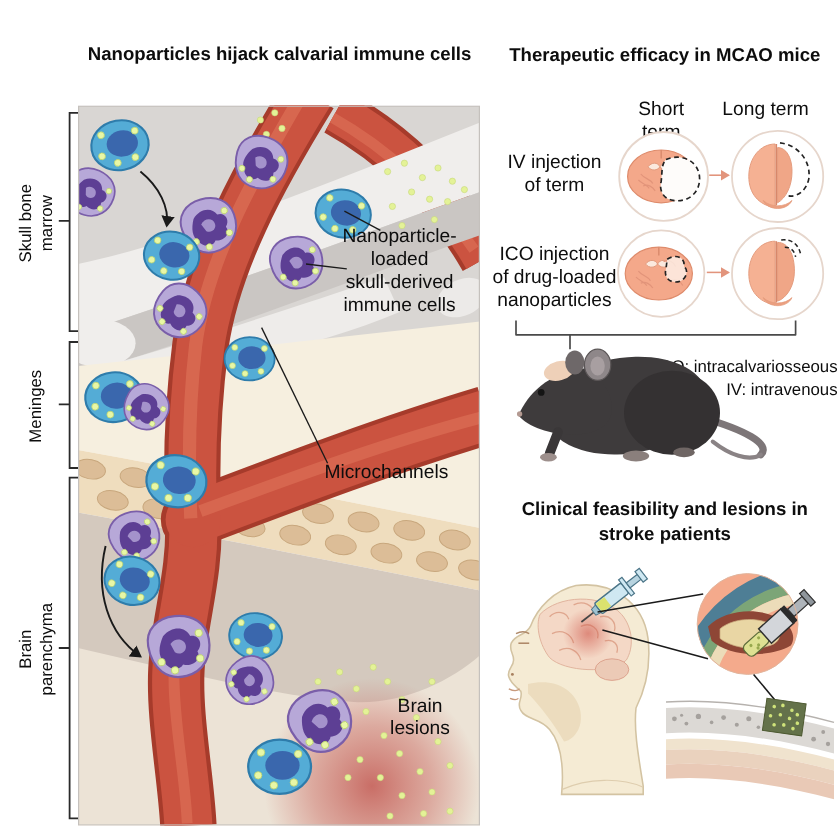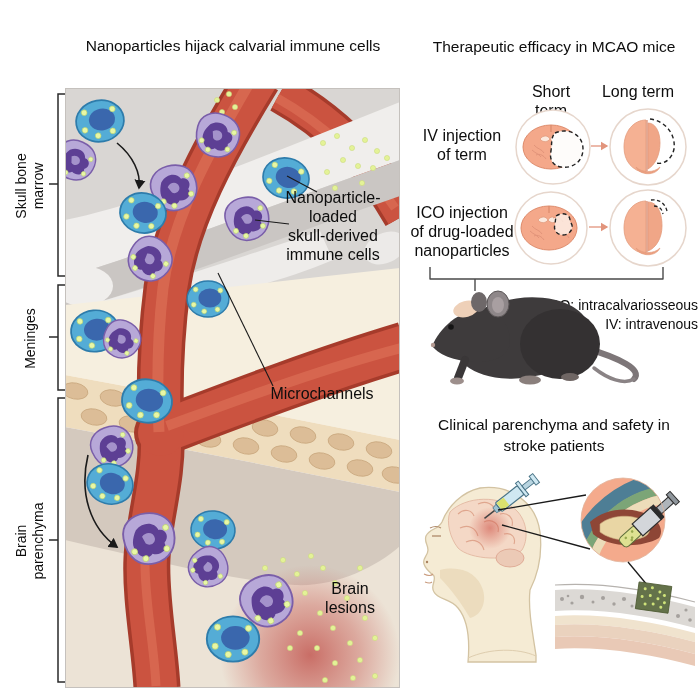--- a/index.html
+++ b/index.html
@@ -1,19 +1,19 @@
 <!DOCTYPE html>
 <html><head>
 <meta charset="utf-8">
 <style>
   html,body{margin:0;padding:0;background:#fff;}
   #stage{position:relative;width:700px;height:700px;background:#ffffff;overflow:hidden;
          font-family:"Liberation Sans", sans-serif;color:#111;}
   .abs{position:absolute;}
-  .ttl{font-size:15.5px;line-height:21px;text-align:center;color:#0d0d0d;}
+  .ttl{font-size:15.5px;line-height:21px;text-align:center;color:#0d0d0d;font-weight:bold;}
   .lbl{font-size:16px;line-height:19px;text-align:center;color:#0d0d0d;}
   .vlabel{position:absolute;transform:rotate(-90deg);font-size:14px;line-height:17px;
           text-align:center;color:#0d0d0d;white-space:nowrap;}
   .abbr{font-size:14px;line-height:18.5px;text-align:right;color:#0d0d0d;}
   svg{display:block;}
 </style>
 </head>
 <body>
 
 <div id="stage">
@@ -295,21 +295,21 @@
       <circle cx="41" cy="227" r="2.8" fill="#141414"></circle>
       <circle cx="23" cy="245" r="2.2" fill="#b49a92"></circle>
       <path d="M55,260 L48,278" stroke="#3a3738" stroke-width="8" stroke-linecap="round"></path>
       <ellipse cx="47" cy="281" rx="7" ry="3.5" fill="#9d8f8c"></ellipse>
       <ellipse cx="120" cy="280" rx="11" ry="4.5" fill="#8a7f7c"></ellipse>
       <ellipse cx="160" cy="277" rx="9" ry="4" fill="#6f6664"></ellipse>
     </g>
   </svg>
 
   <div class="abs ttl" style="left:408px;top:414px;width:292px;">
-    <div>Clinical parenchyma and safety in</div>
+    <div>Clinical feasibility and lesions in</div>
     <div>stroke patients</div>
   </div>
 
   <svg class="abs" style="left:410px;top:470px;" width="290" height="230" viewBox="0 0 290 230">
     <defs>
       <radialGradient id="headLesion" cx="50%" cy="50%" r="50%">
         <stop offset="0%" stop-color="#cf564a" stop-opacity="0.6"></stop>
         <stop offset="100%" stop-color="#cf564a" stop-opacity="0"></stop>
       </radialGradient>
       <clipPath id="zoomClip">

